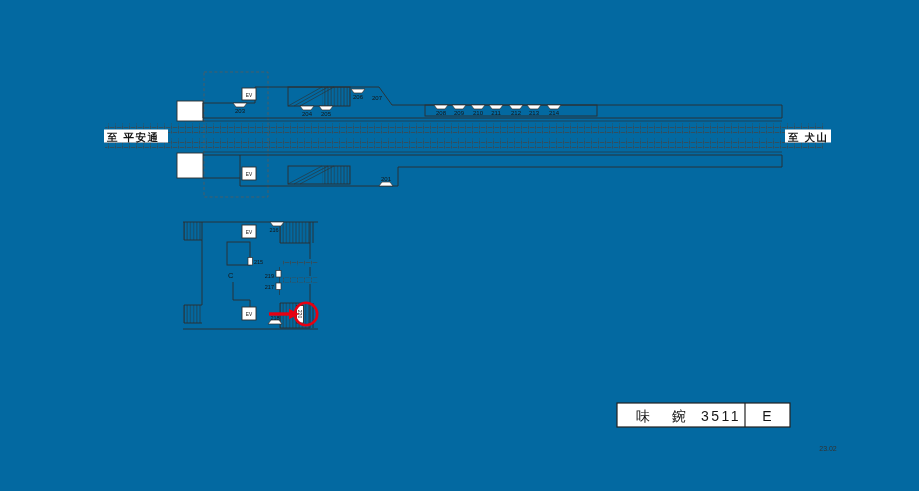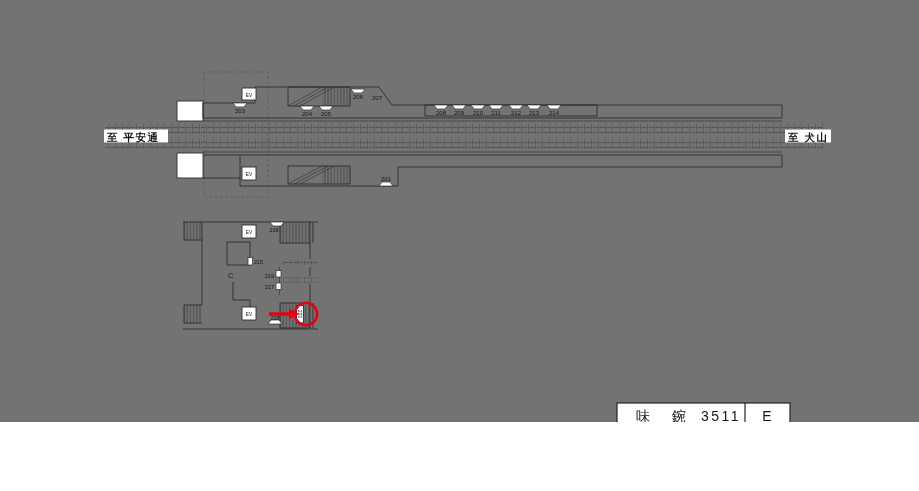--- a/index.html
+++ b/index.html
@@ -1,16 +1,16 @@
 <!DOCTYPE html>
 <html><head>
 <meta charset="utf-8">
 <style>
   html,body { margin:0; padding:0; background:#ffffff; }
-  .stage { position:relative; width:919px; height:422px; background:#737373; overflow:hidden;text-align:right; }
+  .stage { position:relative; width:919px; height:491px; background:#0369a1; overflow:hidden;text-align:right; }
   svg { position:absolute; left:0; top:0; }
   svg text { font-family:"Liberation Sans","DejaVu Sans",sans-serif; fill:#151515; }
   .o  { fill:none; stroke:#2e2e2e; stroke-width:0.9; }
   .t1 { fill:none; stroke:#2e2e2e; stroke-width:0.6; }
   .dash { fill:none; stroke:#5a5a5a; stroke-width:0.8; stroke-dasharray:3 2.2; }
   .trap { fill:#ffffff; stroke:#2e2e2e; stroke-width:0.7; }
   .box { fill:#ffffff; stroke:#2e2e2e; stroke-width:0.9; }
   .num { font-size:6px; text-anchor:middle; }
   .numS { font-size:5.5px; }
   .ev { font-size:4.8px; text-anchor:middle; }

